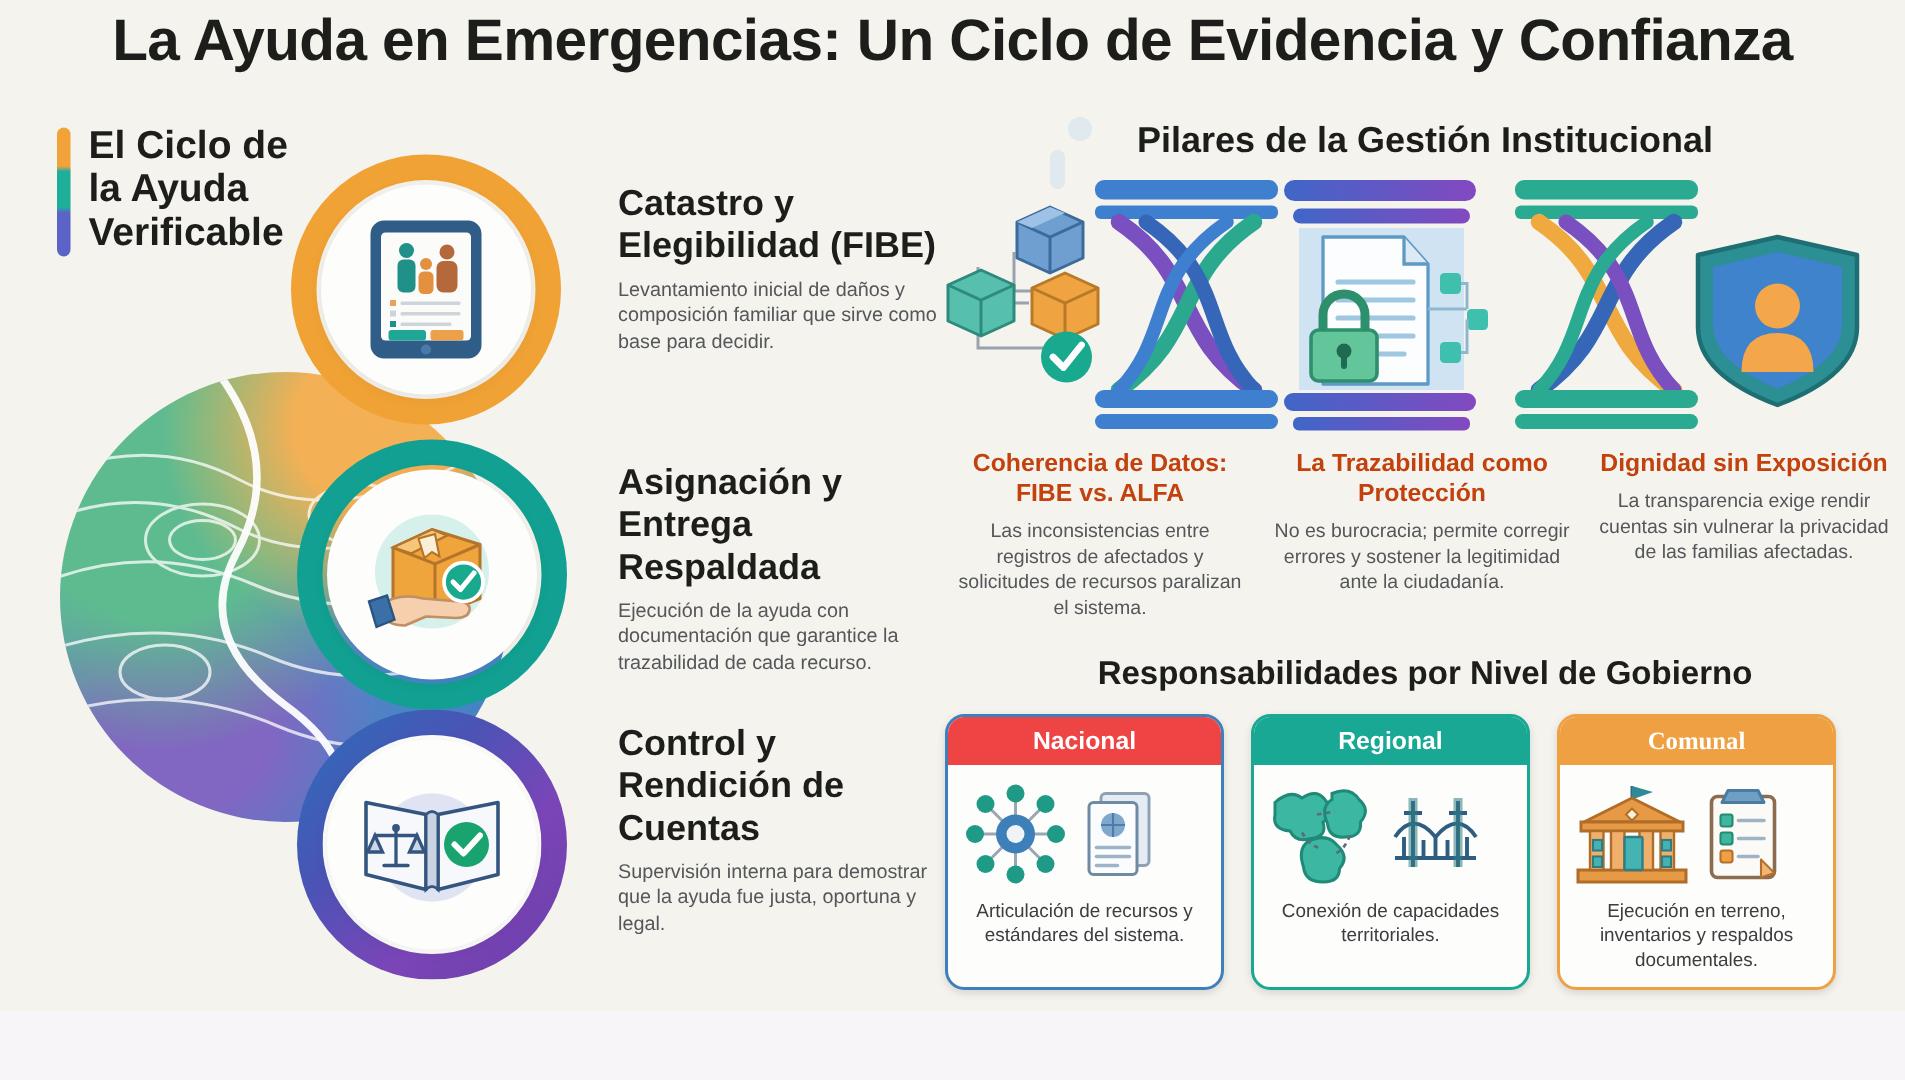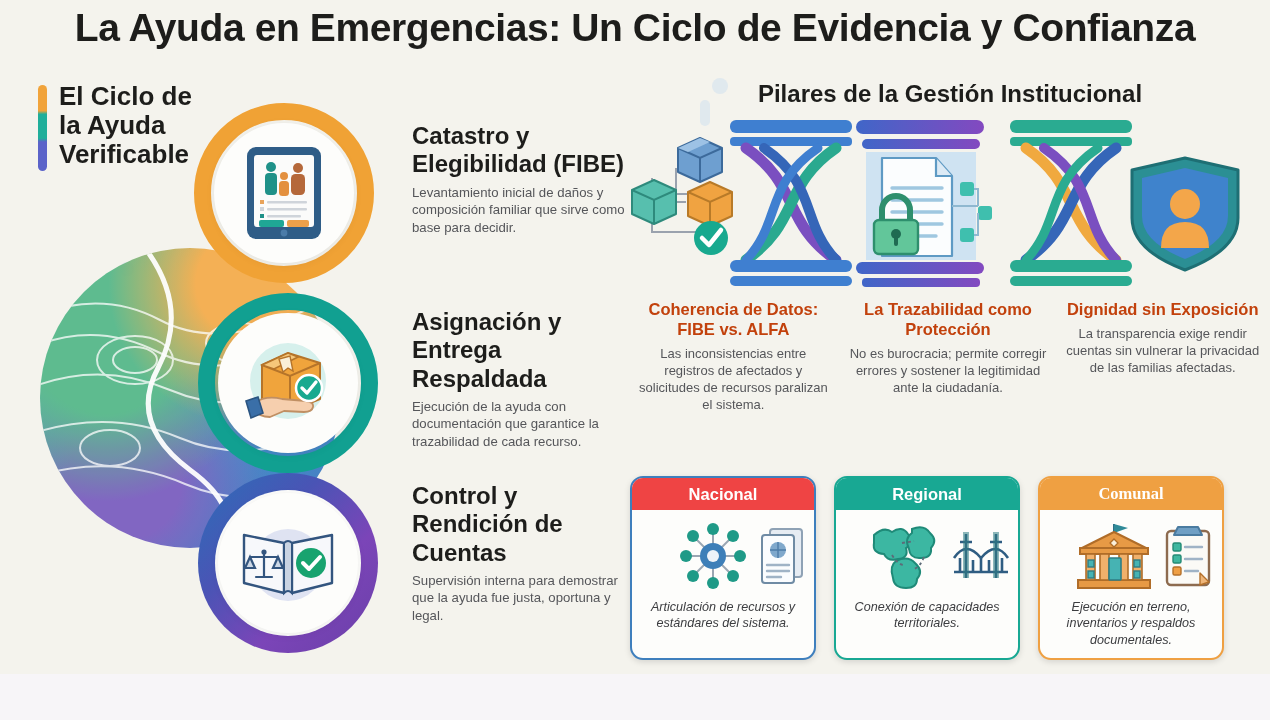--- a/index.html
+++ b/index.html
@@ -117,22 +117,22 @@
   .resp-card.blue   { border: 2px solid #3e7fbd; }
   .resp-card.teal   { border: 2px solid #18a893; }
   .resp-card.orange { border: 2px solid #efa042; }
   .resp-hd {
     height: 32px; display: flex; align-items: center; justify-content: center;
     font-size: 16.5px; font-weight: 700; color: #fff;
   }
   .blue   .resp-hd { background: #ef4444; }
   .teal   .resp-hd { background: #18a893; }
   .orange .resp-hd { background: #efa042; font-family: Liberation Serif, serif; }
-  .resp-body { flex: 1; display: flex; flex-direction: column; align-items: flex-end;
-    justify-content: flex-start; padding: 9px 8px 7px; font-style: italic; }
+  .resp-body { flex: 1; display: flex; flex-direction: column; align-items: flex-start;
+    justify-content: flex-start; padding: 9px 8px 7px; }
   .resp-icons { height: 74px; display: flex; align-items: center; justify-content: center; gap: 8px; }
   .resp-text { margin-top: 6px; font-size: 12.6px; color: #3c3d40; text-align: center; line-height: 1.3; }
 
   .blob { position: absolute; border-radius: 50%; background: #cfe0ef; opacity: .55; }
 </style>
 </head>
 <body>
 
 <div id="page">
 
@@ -368,20 +368,21 @@
     <div class="pillar-col">
       <div class="pillar-title">La Trazabilidad como Protección</div>
       <div class="pillar-desc">No es burocracia; permite corregir errores y sostener la legitimidad ante la ciudadanía.</div>
     </div>
     <div class="pillar-col">
       <div class="pillar-title">Dignidad sin Exposición</div>
       <div class="pillar-desc">La transparencia exige rendir cuentas sin vulnerar la privacidad de las familias afectadas.</div>
     </div>
   </div>
 
+  <div class="resp-head">Responsabilidades por Nivel de Gobierno</div>
 
   <div class="resp-cards">
 
     <div class="resp-card blue">
       <div class="resp-hd">Nacional</div>
       <div class="resp-body">
         <div class="resp-icons">
           <svg width="74" height="72" viewBox="0 0 74 72">
             <g stroke="#9aa6b2" stroke-width="2">
               <path d="M37 36 L37 10"></path>

